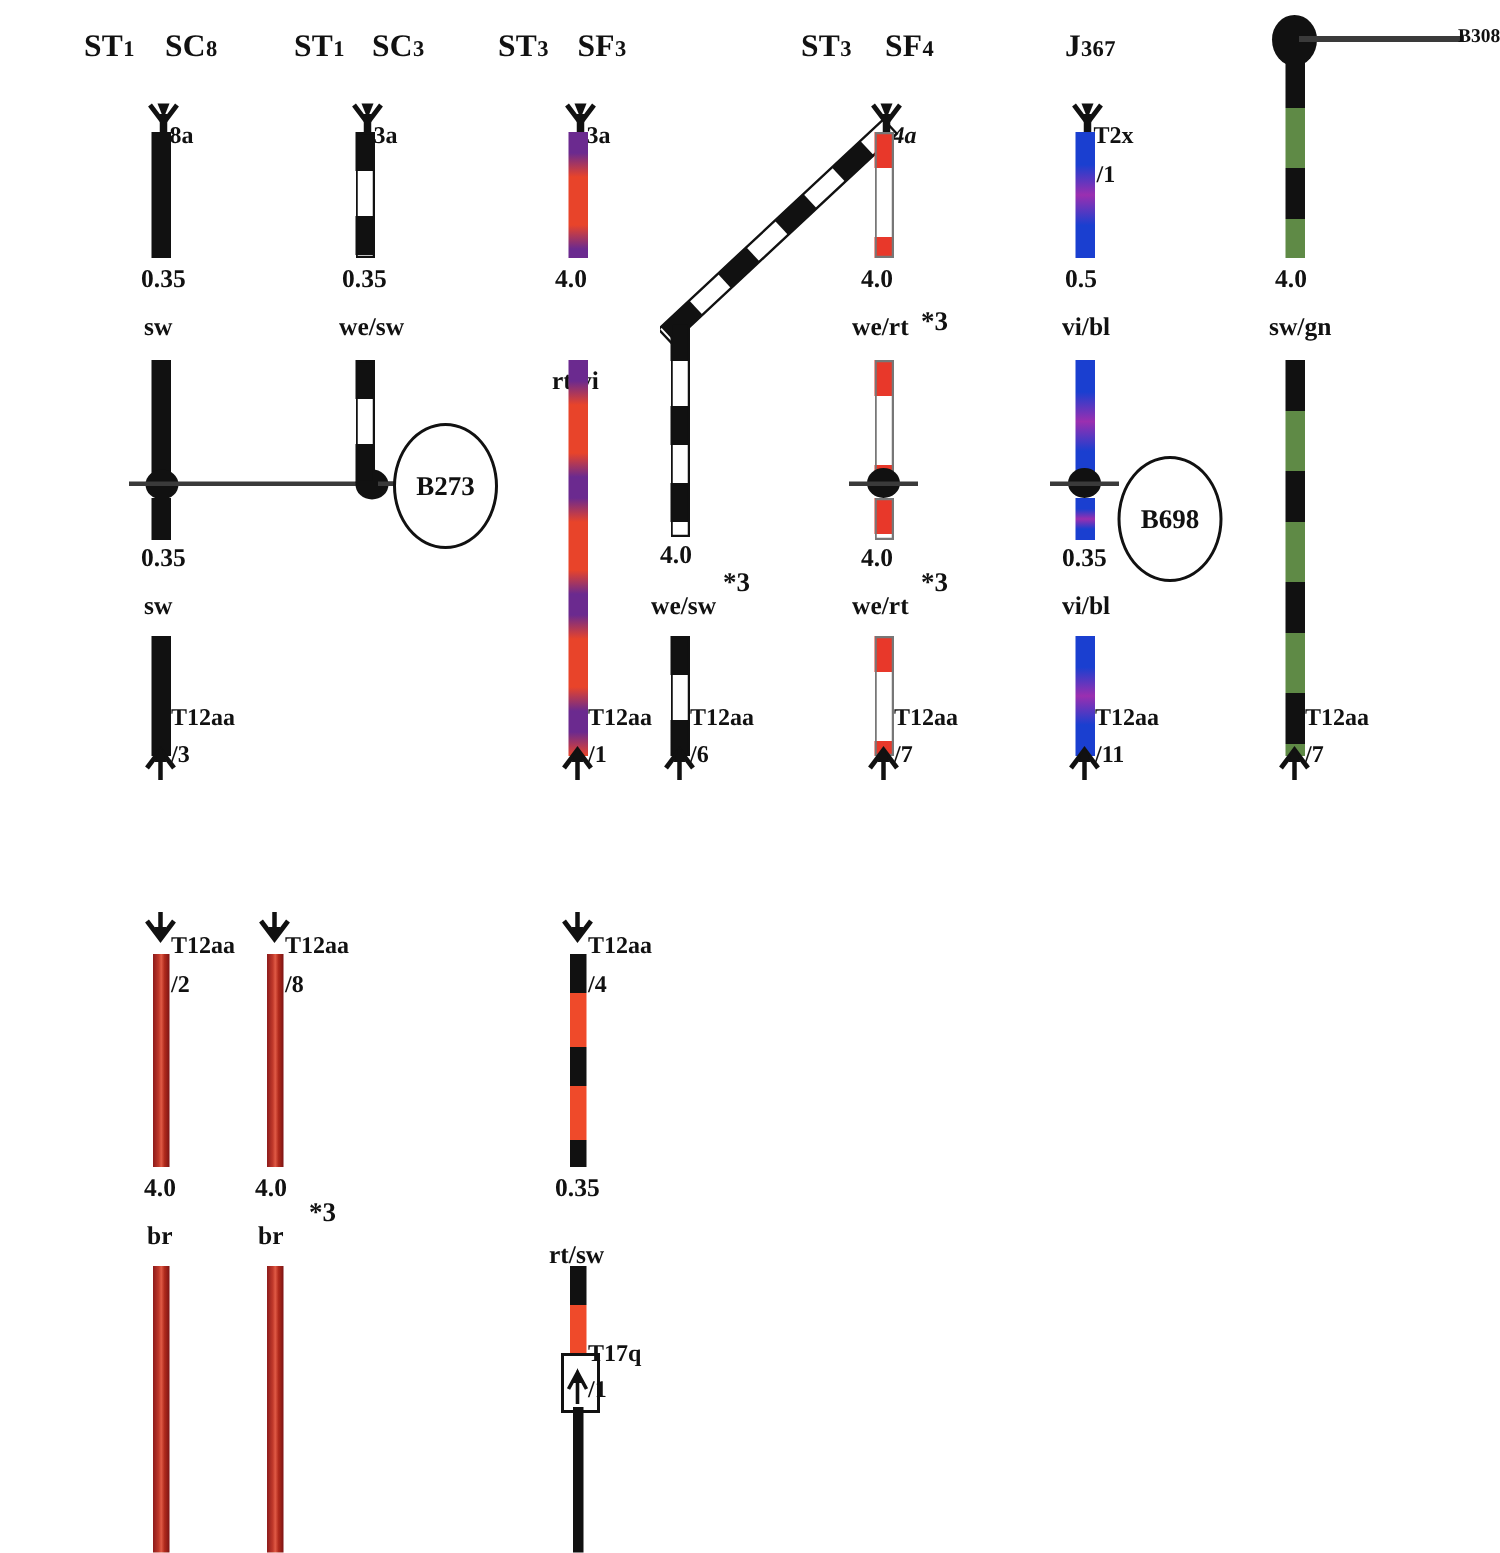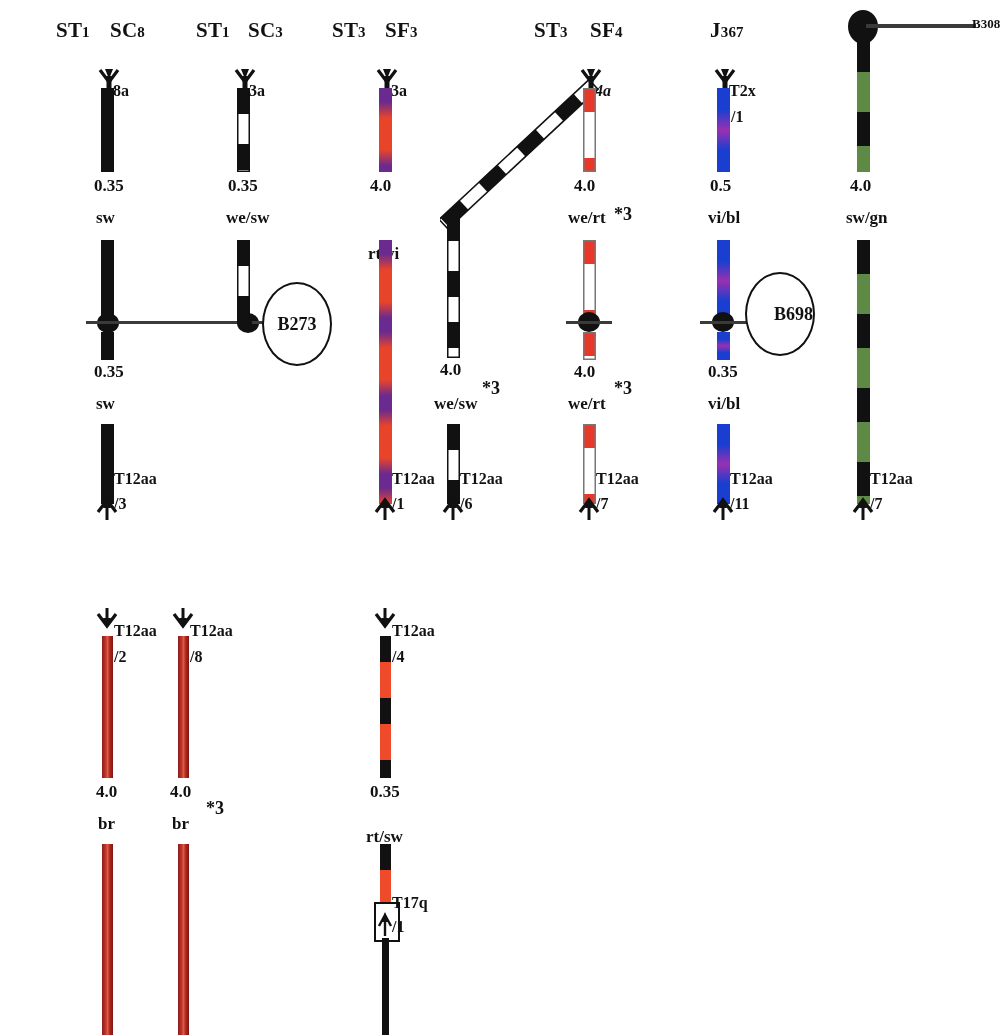--- a/index.html
+++ b/index.html
@@ -263,21 +263,21 @@
   <div class="wire c-vi-bl" style="left:717px;top:240px;height:82px;"></div>
 
   <div class="node" style="left:712px;top:312px;"></div>
   <div class="nodewire" style="left:700px;top:321px;width:46px;"></div>
 
   <div class="wire c-vi-bl" style="left:717px;top:332px;height:28px;"></div>
   <div class="lbl" style="left:708px;top:362px;">0.35</div>
   <div class="lbl" style="left:708px;top:394px;">vi/bl</div>
   <div class="wire c-vi-bl" style="left:717px;top:424px;height:80px;"></div>
 
-  <div class="conn" style="left:745px;top:272px;justify-content:flex-end;">
+  <div class="conn" style="left:745px;top:304px;">
     <span>B698</span>
   </div>
 
   <div class="pin" style="left:730px;top:470px;">
     <span>T12aa</span>
   </div>
   <div class="pin" style="left:730px;top:495px;">/11</div>
   <div class="fork" style="left:710px;top:490px;">
     <svg width="26" height="30" viewBox="0 0 26 30">
       <path d="M4 22 L13 10 L22 22" stroke="#111" stroke-width="3.2" fill="none"></path>

